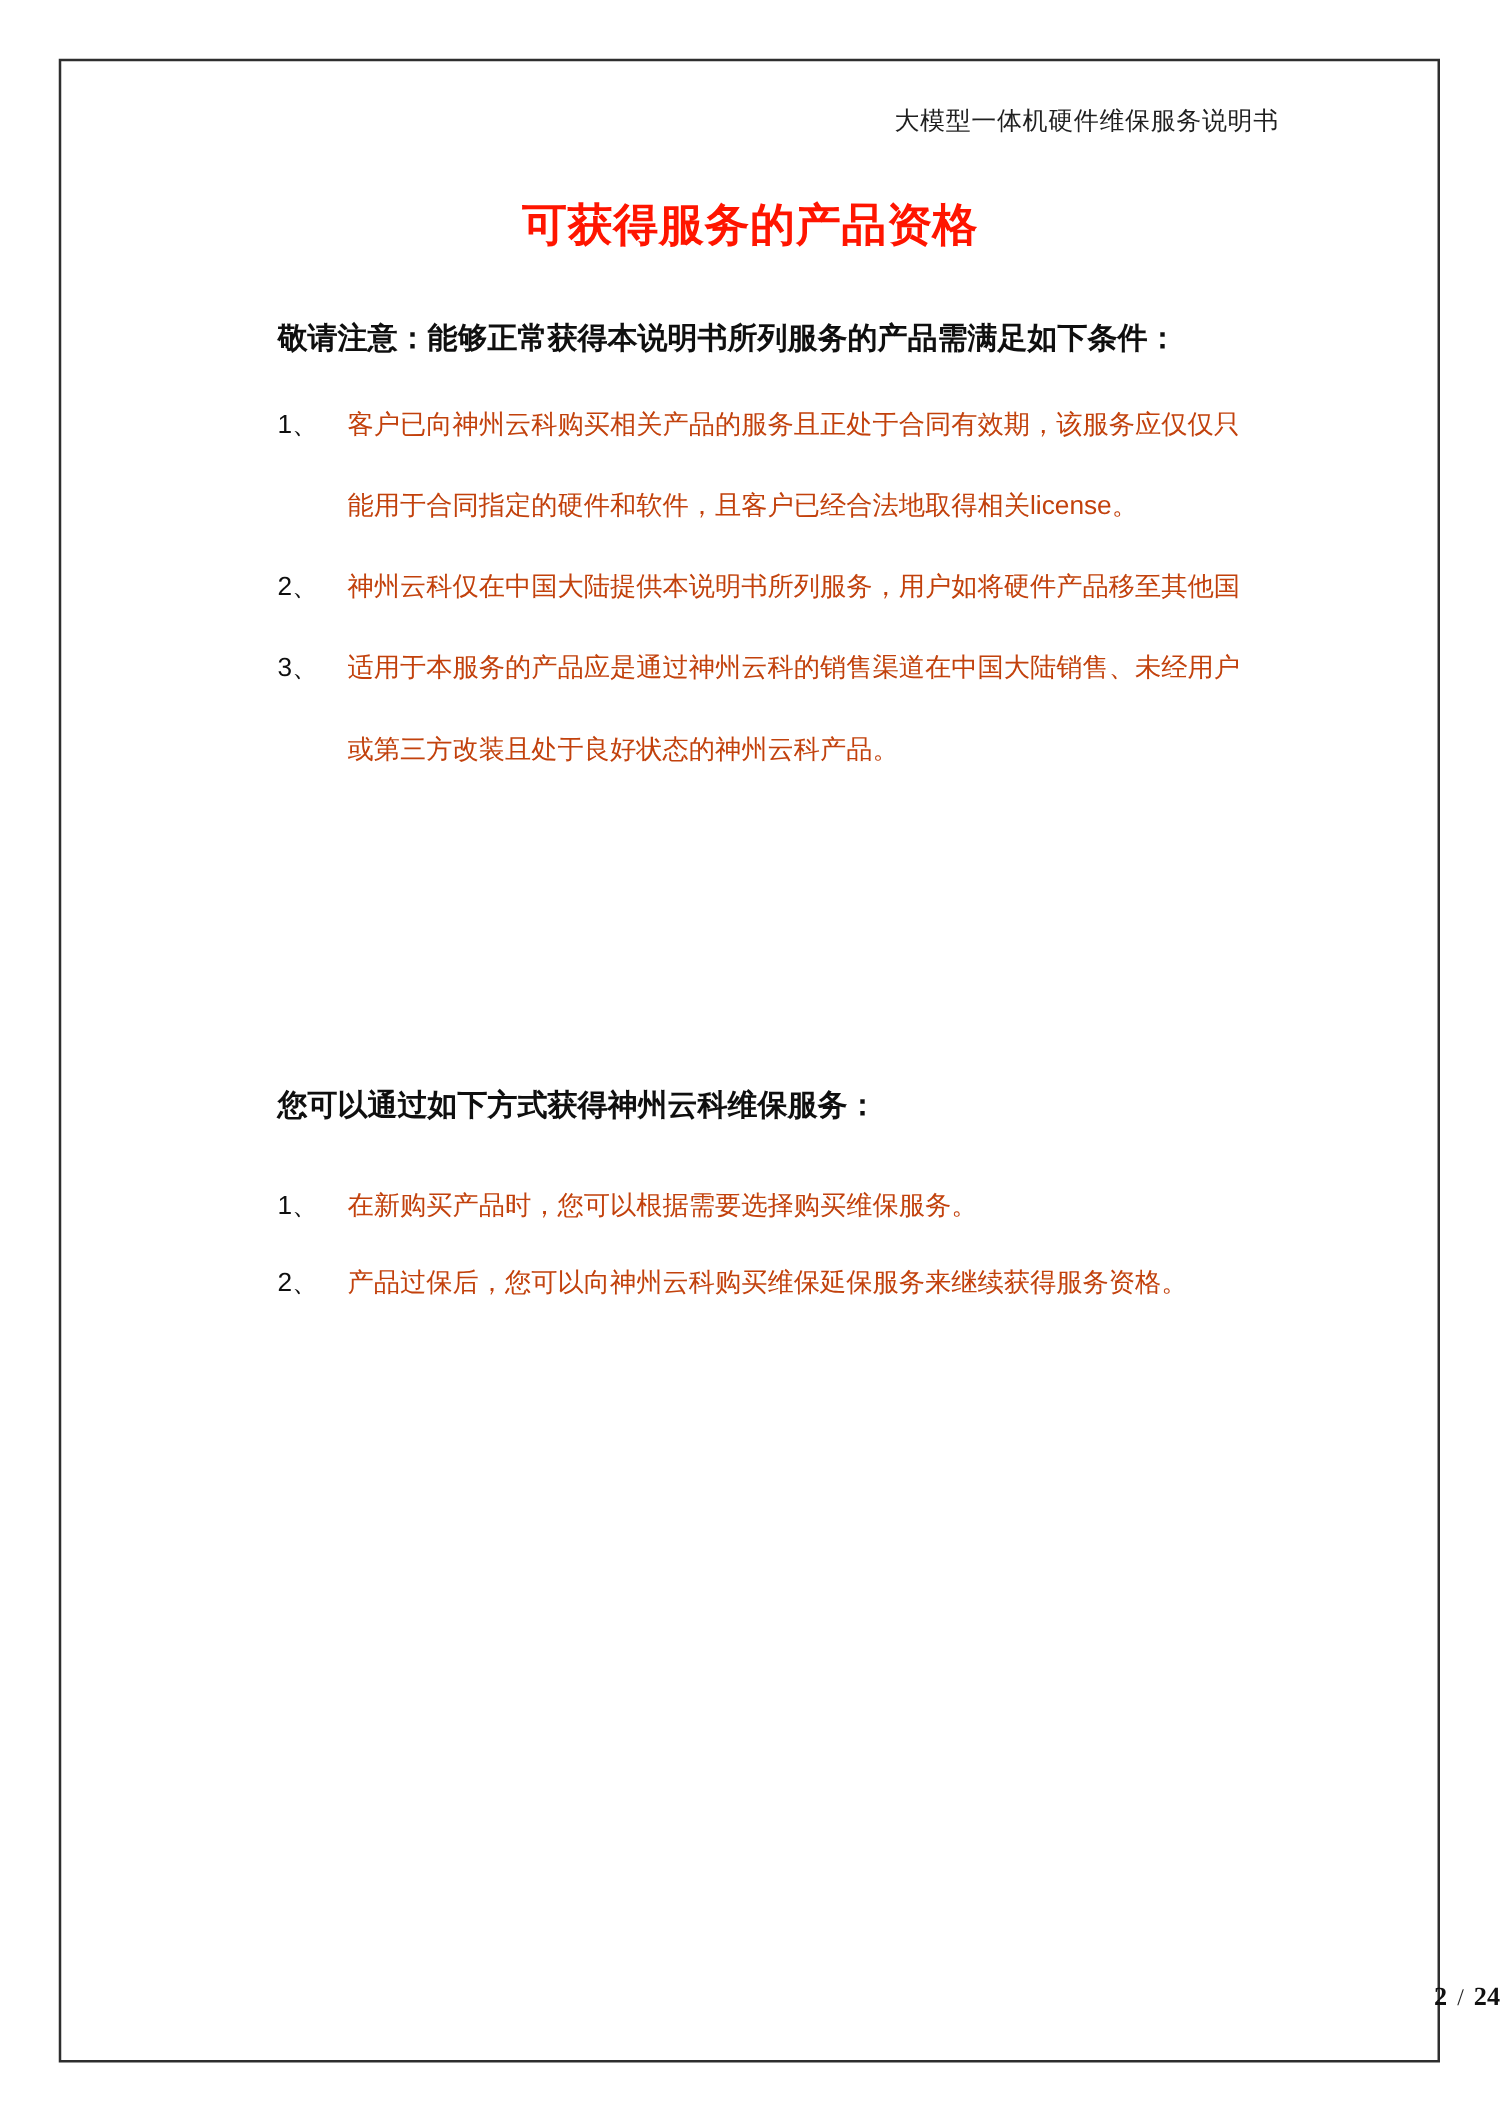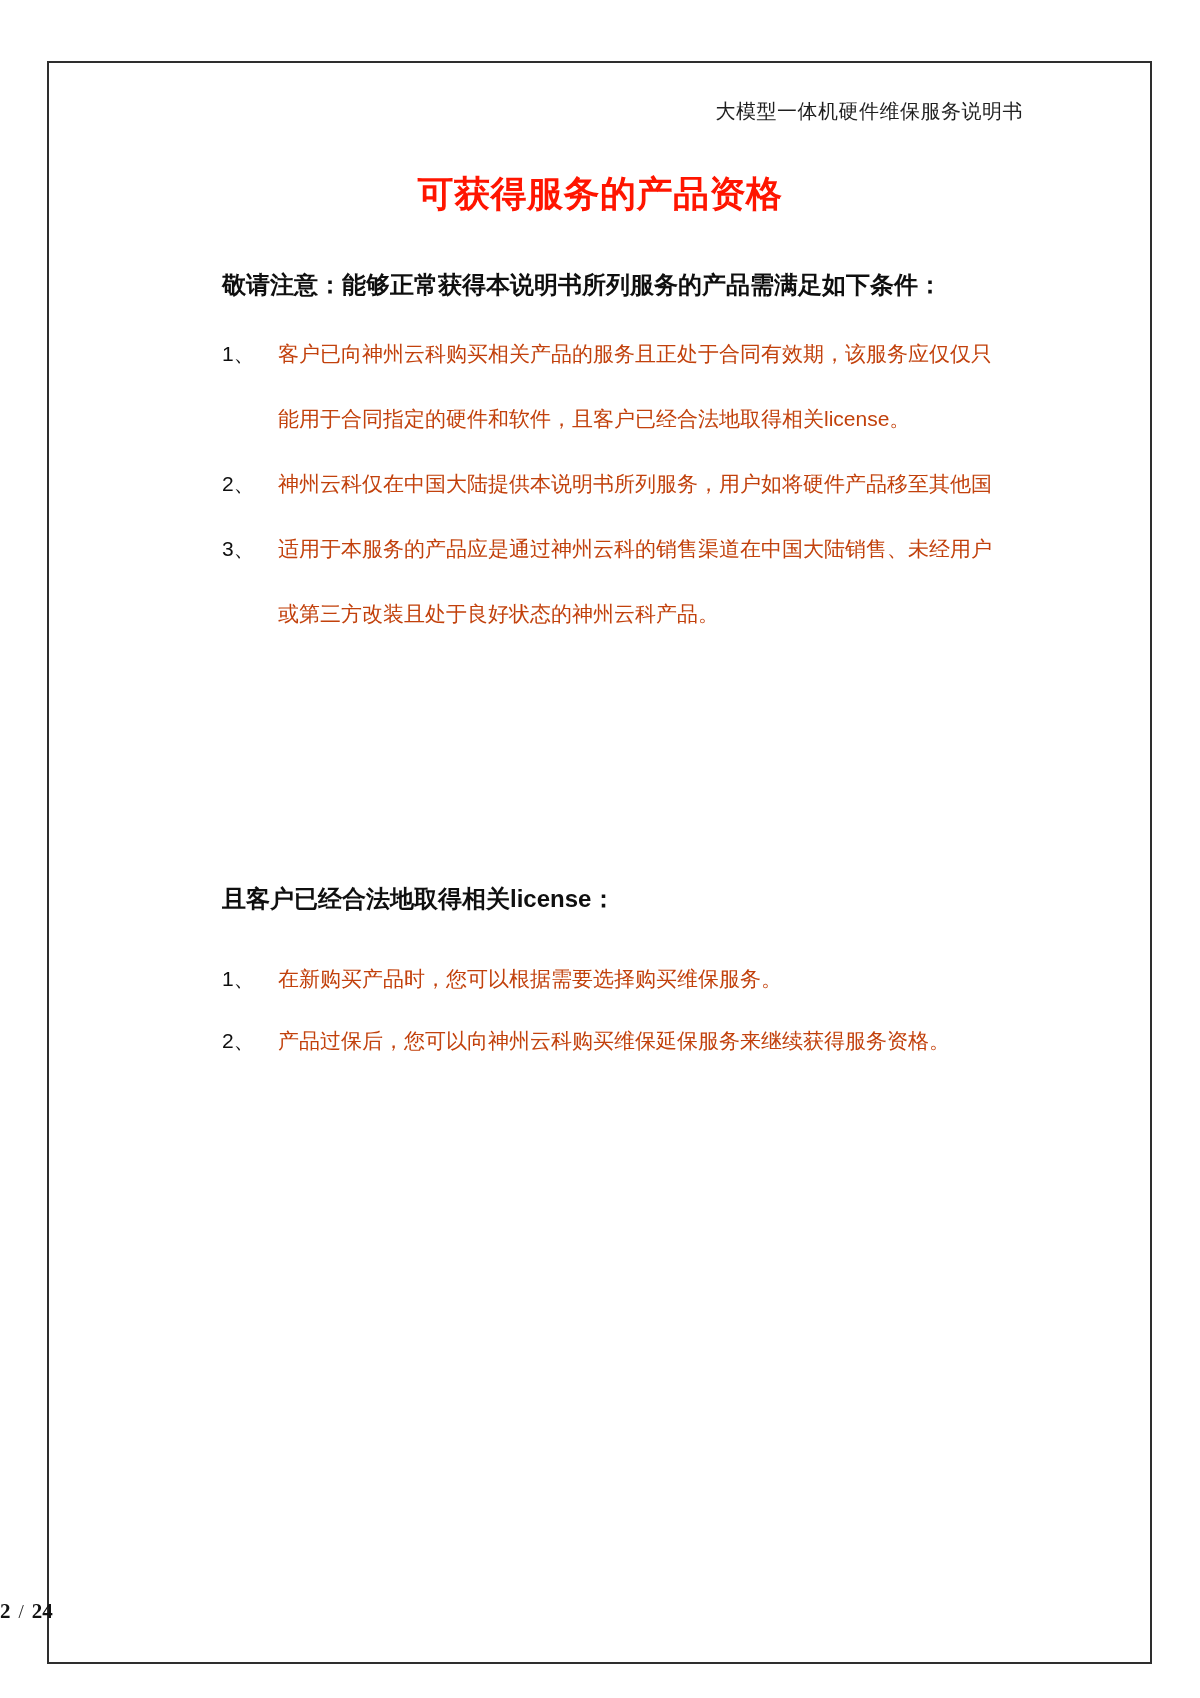--- a/index.html
+++ b/index.html
@@ -10,21 +10,20 @@
     height: 1698px;
     overflow: hidden;
     font-family: "Liberation Sans", "DejaVu Sans", sans-serif;
     color: #0f0f0f;
   }
   .canvas {
     position: relative;
     width: 1200px;
     height: 1414px;
     background: #ffffff;
-    margin-top: 14px;
   }
   .page-frame {
     position: absolute;
     left: 47px;
     top: 47px;
     width: 1105px;
     height: 1603px;
     box-sizing: border-box;
     border: 2px solid #2e2e2e;
     background: transparent;
@@ -88,21 +87,21 @@
   .item-line {
     font-size: 21px;
     color: #c2410c;
     white-space: nowrap;
   }
   .page-footer {
     position: absolute;
     top: 1585px;
     left: 0;
     width: 1200px;
-    text-align: left;
+    text-align: right;
     font-family: "Liberation Serif", "DejaVu Serif", serif;
     font-size: 21px;
     line-height: 24px;
     color: #111111;
     white-space: nowrap;
   }
   .page-footer .num { font-weight: 700; }
   .page-footer .sep { font-weight: 400; margin: 0 8px; font-size: 19px; color: #222; }
 </style>
 </head>
@@ -135,21 +134,21 @@
     <div class="list-item">
       <div class="item-number">3、</div>
       <div class="item-lines">
         <div class="item-line">适用于本服务的产品应是通过神州云科的销售渠道在中国大陆销售、未经用户</div>
         <div class="item-line">或第三方改装且处于良好状态的神州云科产品。</div>
       </div>
     </div>
   </div>
 
 
-  <div class="intro-note intro-2">且客户已经合法地取得相关license：</div>
+  <div class="intro-note intro-2">您可以通过如下方式获得神州云科维保服务：</div>
 
   <div class="num-list list-2">
     <div class="list-item">
       <div class="item-number">1、</div>
       <div class="item-lines">
         <div class="item-line">在新购买产品时，您可以根据需要选择购买维保服务。</div>
       </div>
     </div>
     <div class="list-item">
       <div class="item-number">2、</div>

